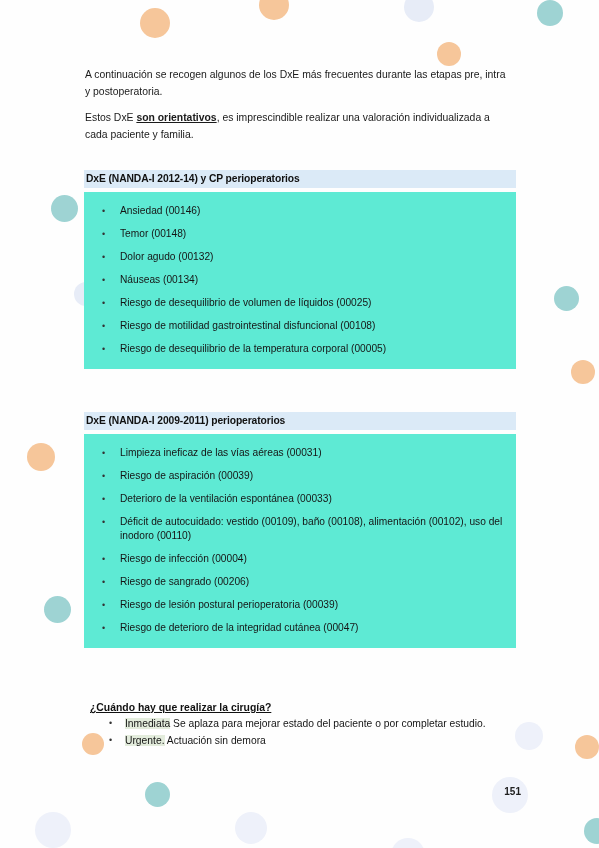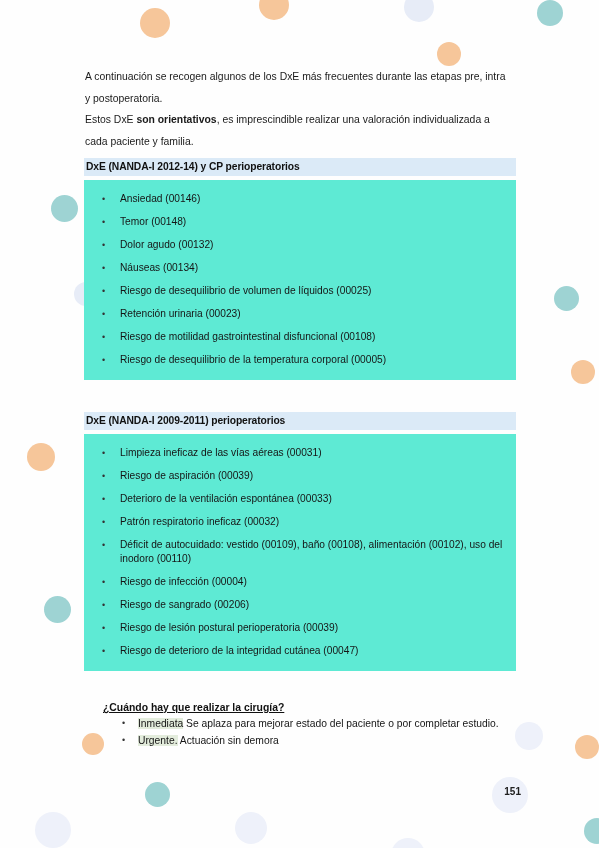--- a/index.html
+++ b/index.html
@@ -34,26 +34,26 @@
     left: 0;
     top: 0;
     width: 599px;
     z-index: 2;
   }
   .intro {
     position: absolute;
     left: 85px;
     width: 425px;
     font-size: 10.4px;
-    line-height: 22px;
+    line-height: 17px;
     color: #1a1a1a;
   }
   .intro-1 { top: 66px; }
   .intro-2 { top: 109px; }
-  .intro b { font-weight: bold; }
+  .intro b { font-weight: bold; text-decoration: underline; }
 
   .section {
     position: absolute;
     left: 84px;
     width: 432px;
   }
   .sec-header {
     background: #dbeaf7;
     font-size: 10.3px;
     font-weight: bold;
@@ -83,21 +83,21 @@
     position: absolute;
     left: 18px;
     top: 4.5px;
     font-size: 9px;
     color: #333333;
   }
 
   
   .qblock {
     position: absolute;
-    left: 103px;
+    left: 90px;
     top: 702px;
     width: 440px;
   }
   .qtitle {
     font-size: 10.4px;
     font-weight: bold;
     color: #111111;
     text-decoration: underline;
     margin-bottom: 2px;
   }
@@ -163,44 +163,42 @@
       <div class="circle" style="left: 584px; top: 818px; width: 26px; height: 26px; background: rgb(158, 211, 211);"></div>
       <div class="circle" style="left: 515px; top: 722px; width: 28px; height: 28px; background: rgb(238, 241, 250);"></div>
     </div>
 
   <div class="content">
 
     <div class="intro intro-1">A continuación se recogen algunos de los DxE más frecuentes durante las etapas pre, intra y postoperatoria.</div>
 
     <div class="intro intro-2"><span>Estos DxE </span><b>son orientativos</b><span>, es imprescindible realizar una valoración individualizada a cada paciente y familia.</span></div>
 
-    <div class="section" id="section-0" style="top:158px;">
+    <div class="section" id="section-0" style="top:170px;">
       <div class="sec-header">DxE (NANDA-I 2012-14) y CP perioperatorios</div>
       <div class="sec-list">
         <ul>
             <li>Ansiedad (00146)</li>
             <li>Temor (00148)</li>
             <li>Dolor agudo (00132)</li>
             <li>Náuseas (00134)</li>
             <li>Riesgo de desequilibrio de volumen de líquidos (00025)</li>
-            <li>Retención urinaria (00023)</li>
             <li>Riesgo de motilidad gastrointestinal disfuncional (00108)</li>
             <li>Riesgo de desequilibrio de la temperatura corporal (00005)</li>
           </ul>
       </div>
     </div>
 
     <div class="section" id="section-1" style="top:412px;">
       <div class="sec-header">DxE (NANDA-I 2009-2011) perioperatorios</div>
       <div class="sec-list">
         <ul>
             <li>Limpieza ineficaz de las vías aéreas (00031)</li>
             <li>Riesgo de aspiración (00039)</li>
             <li>Deterioro de la ventilación espontánea (00033)</li>
-            <li>Patrón respiratorio ineficaz (00032)</li>
             <li>Déficit de autocuidado: vestido (00109), baño (00108), alimentación (00102), uso del inodoro (00110)</li>
             <li>Riesgo de infección (00004)</li>
             <li>Riesgo de sangrado (00206)</li>
             <li>Riesgo de lesión postural perioperatoria (00039)</li>
             <li>Riesgo de deterioro de la integridad cutánea (00047)</li>
           </ul>
       </div>
     </div>
 
     <div class="qblock">

